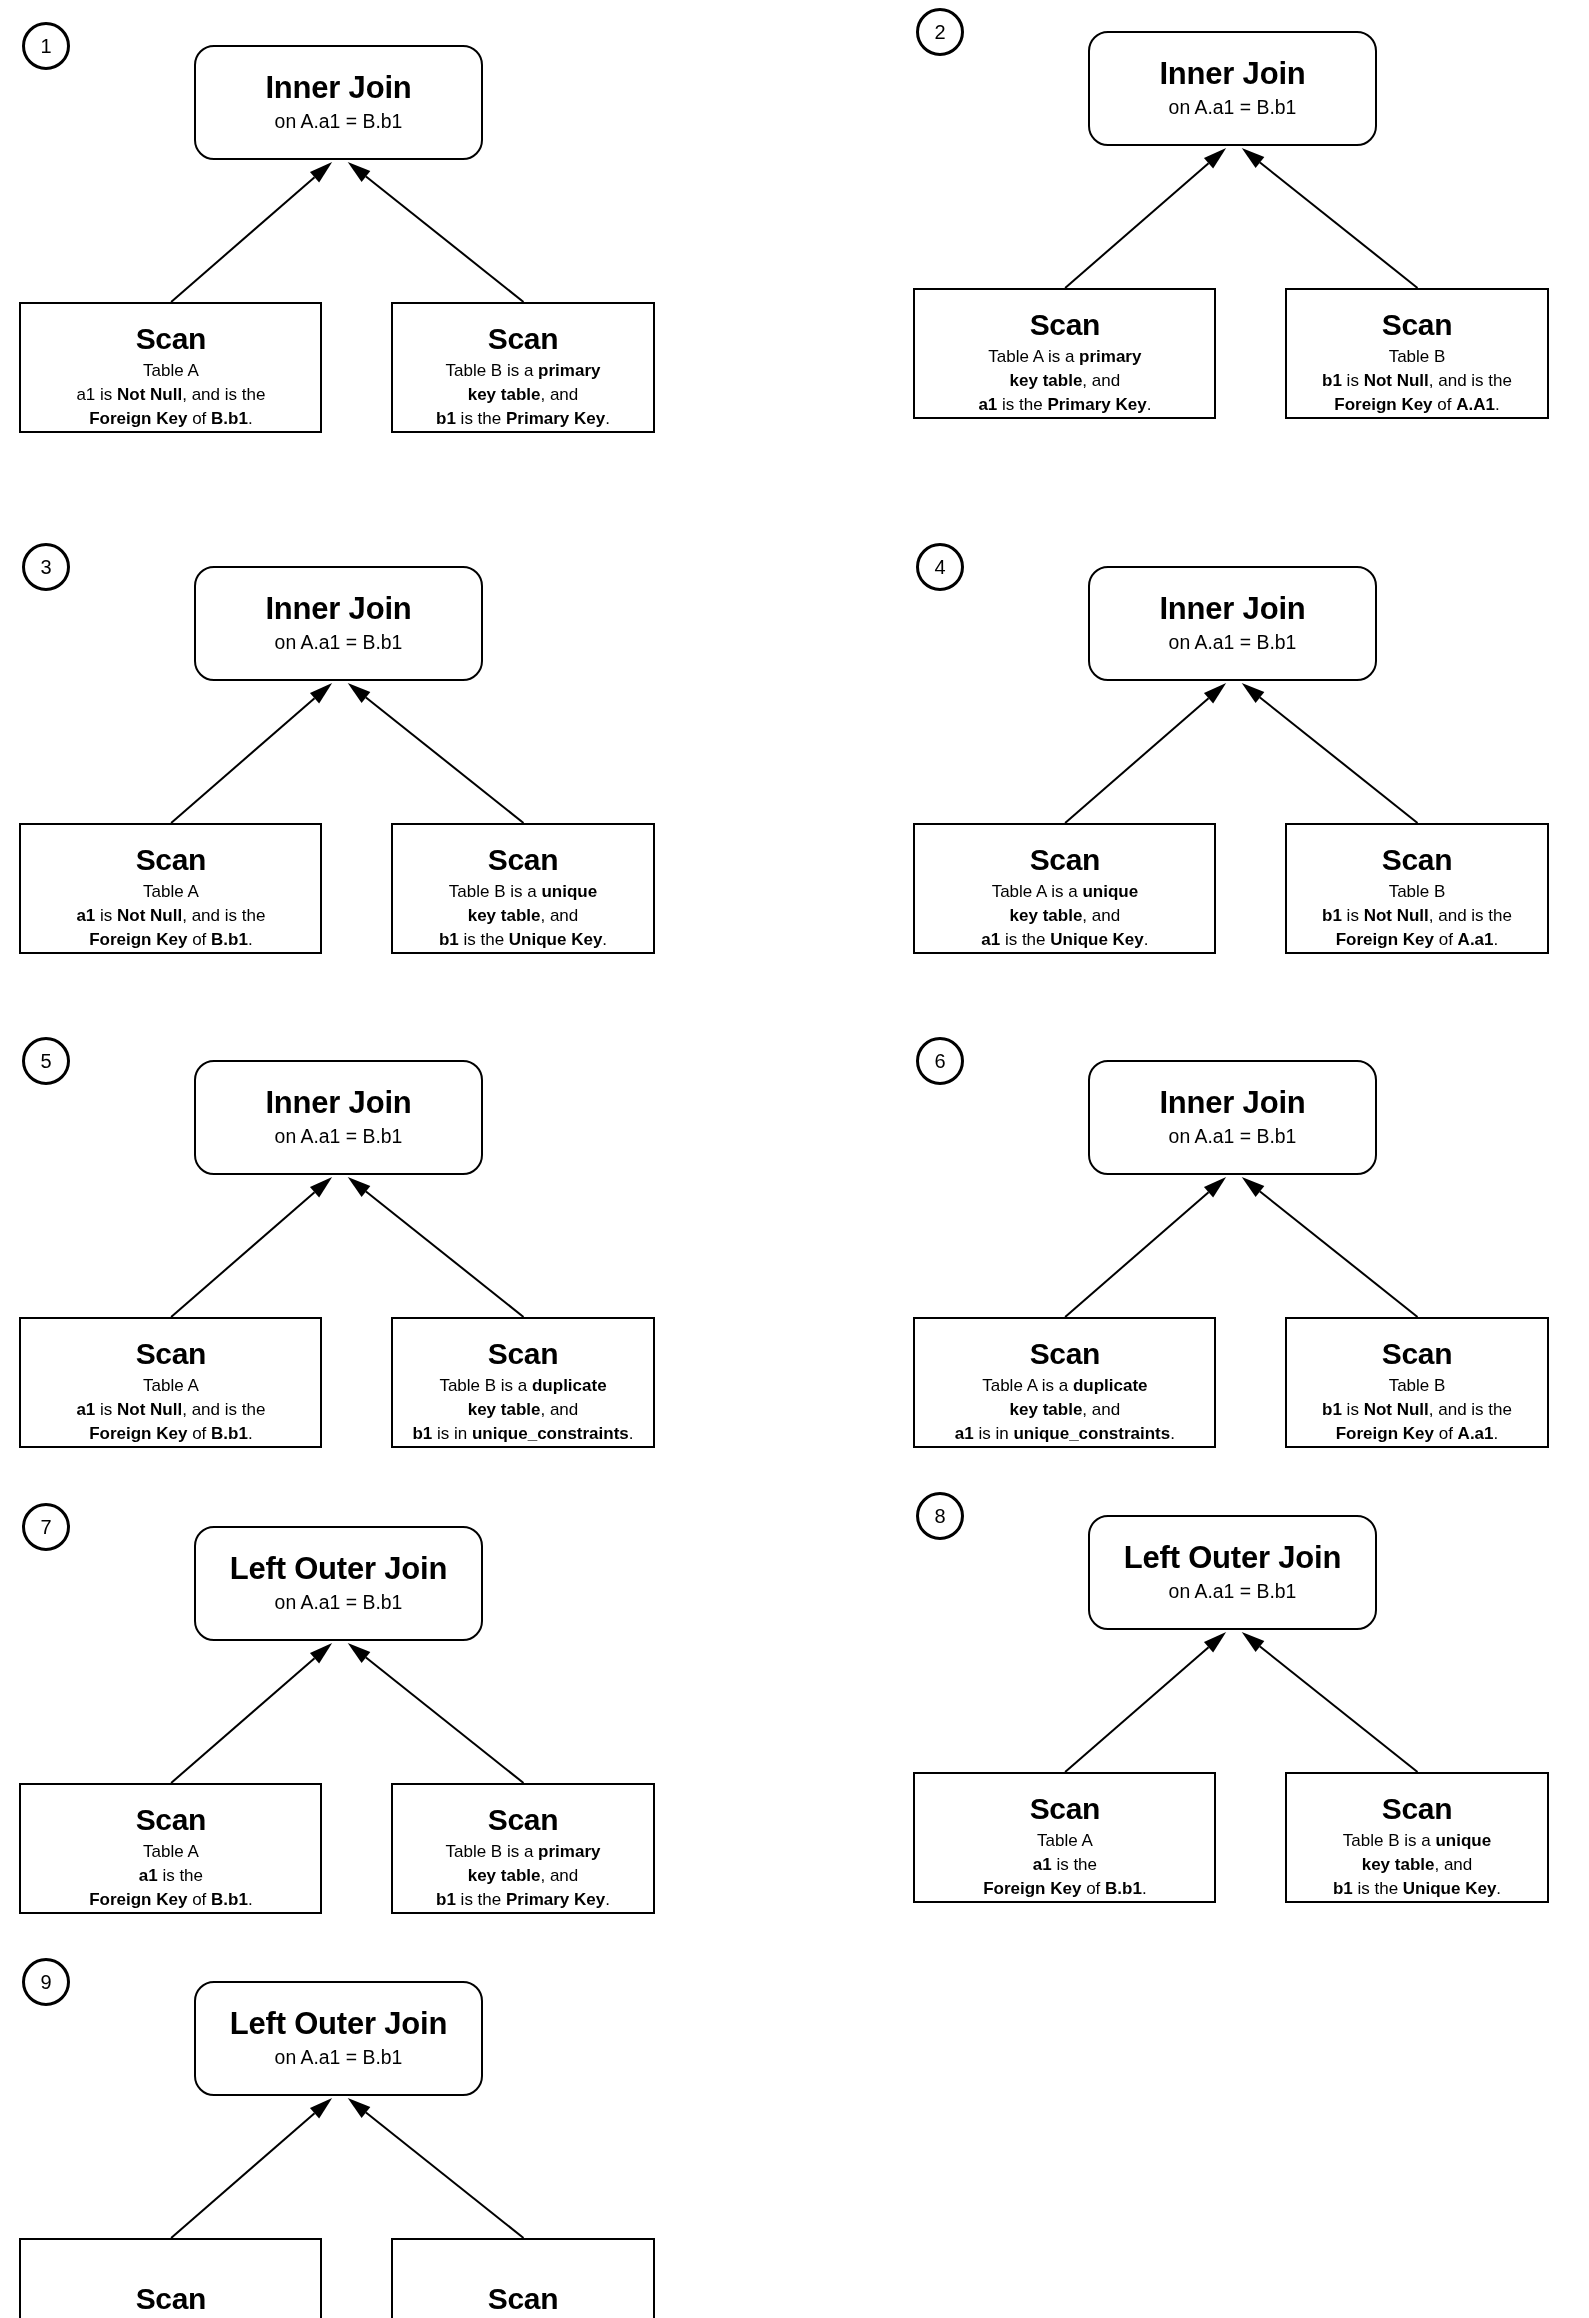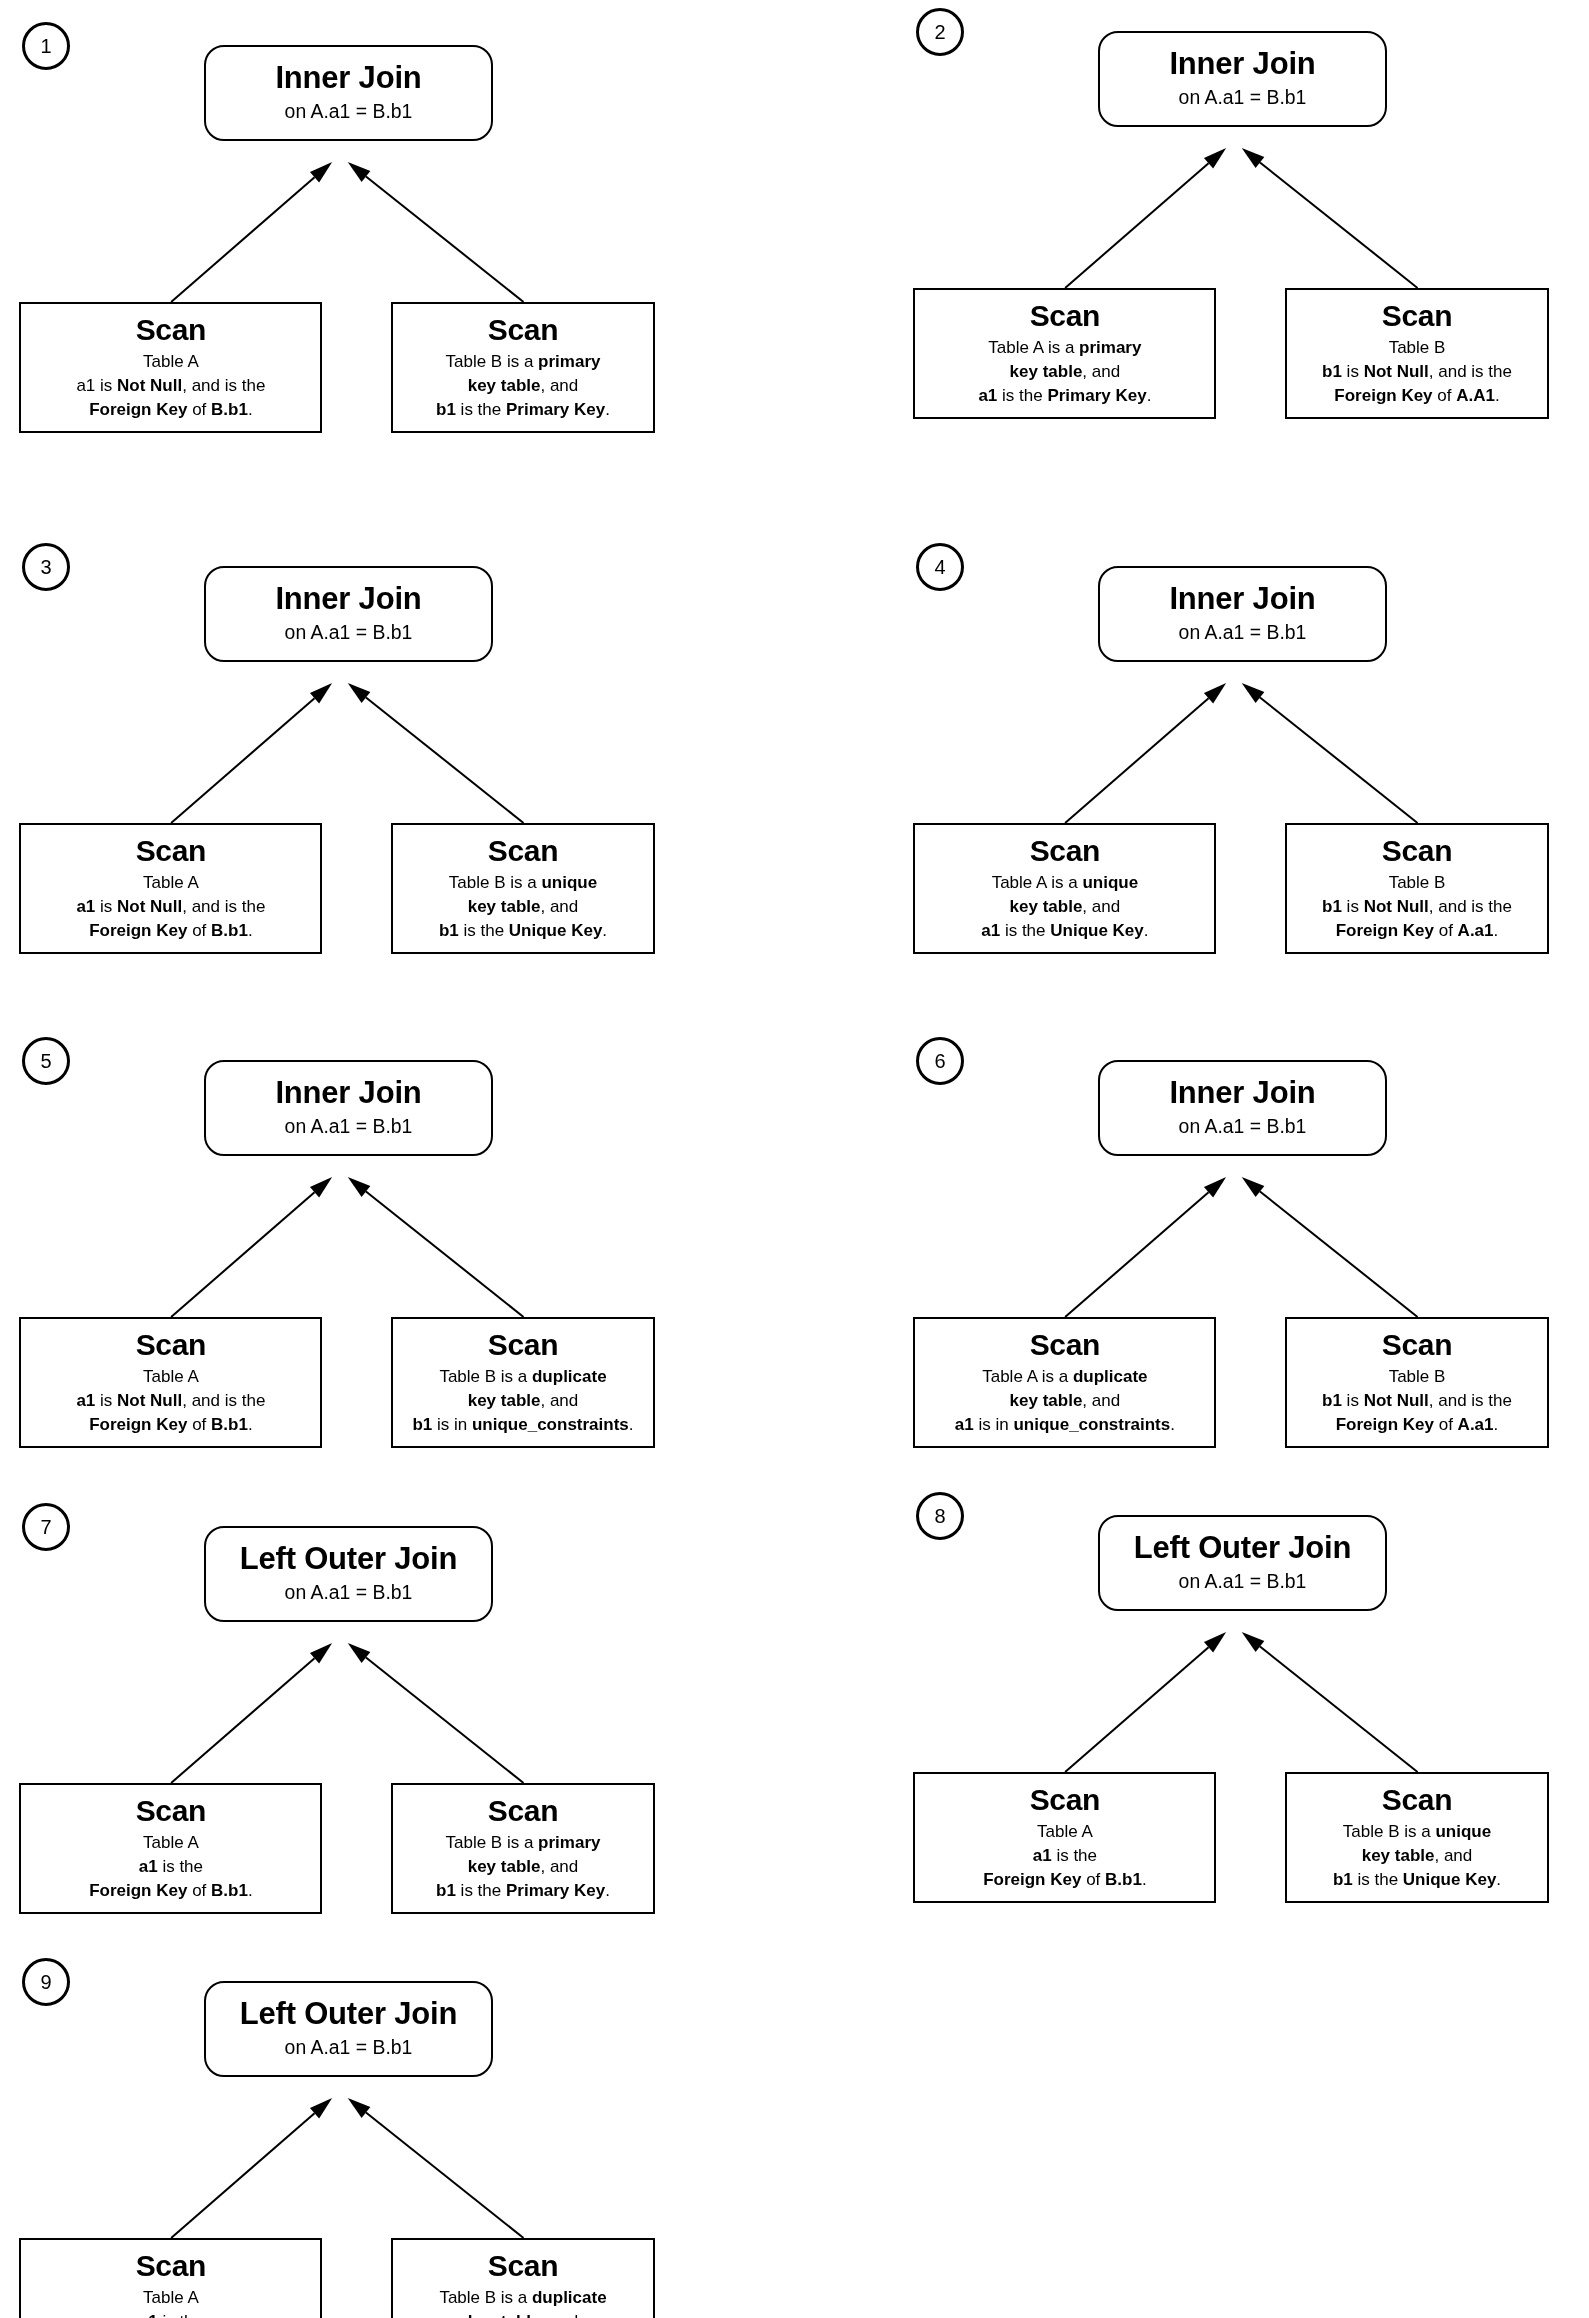--- a/index.html
+++ b/index.html
@@ -45,24 +45,24 @@
     font-size: 20px;
     line-height: 1;
     color: #000;
     background: #fff;
     z-index: 5;
   }
 
   
   .join-node {
     position: absolute;
-    left: 204px;
+    left: 194px;
     top: 45px;
     width: 289px;
-    height: 96px;
+    height: 115px;
     border: 2.3px solid #000;
     border-radius: 20px;
     box-sizing: border-box;
     background: #fff;
     display: flex;
     flex-direction: column;
     align-items: center;
     justify-content: center;
     z-index: 4;
   }
@@ -83,21 +83,21 @@
 
   
   .scan-node {
     position: absolute;
     border: 2.3px solid #000;
     box-sizing: border-box;
     background: #fff;
     display: flex;
     flex-direction: column;
     align-items: center;
-    justify-content: flex-start;
+    justify-content: flex-end;
     padding-top: 11px;
     z-index: 4;
   }
   .scan-node.left  { left: 19.4px;  top: 302px; width: 303px; height: 131px; }
   .scan-node.right { left: 391px; top: 302px; width: 264px; height: 131px; }
 
   .scan-title {
     font-size: 30px;
     font-weight: bold;
     line-height: 1.0;

